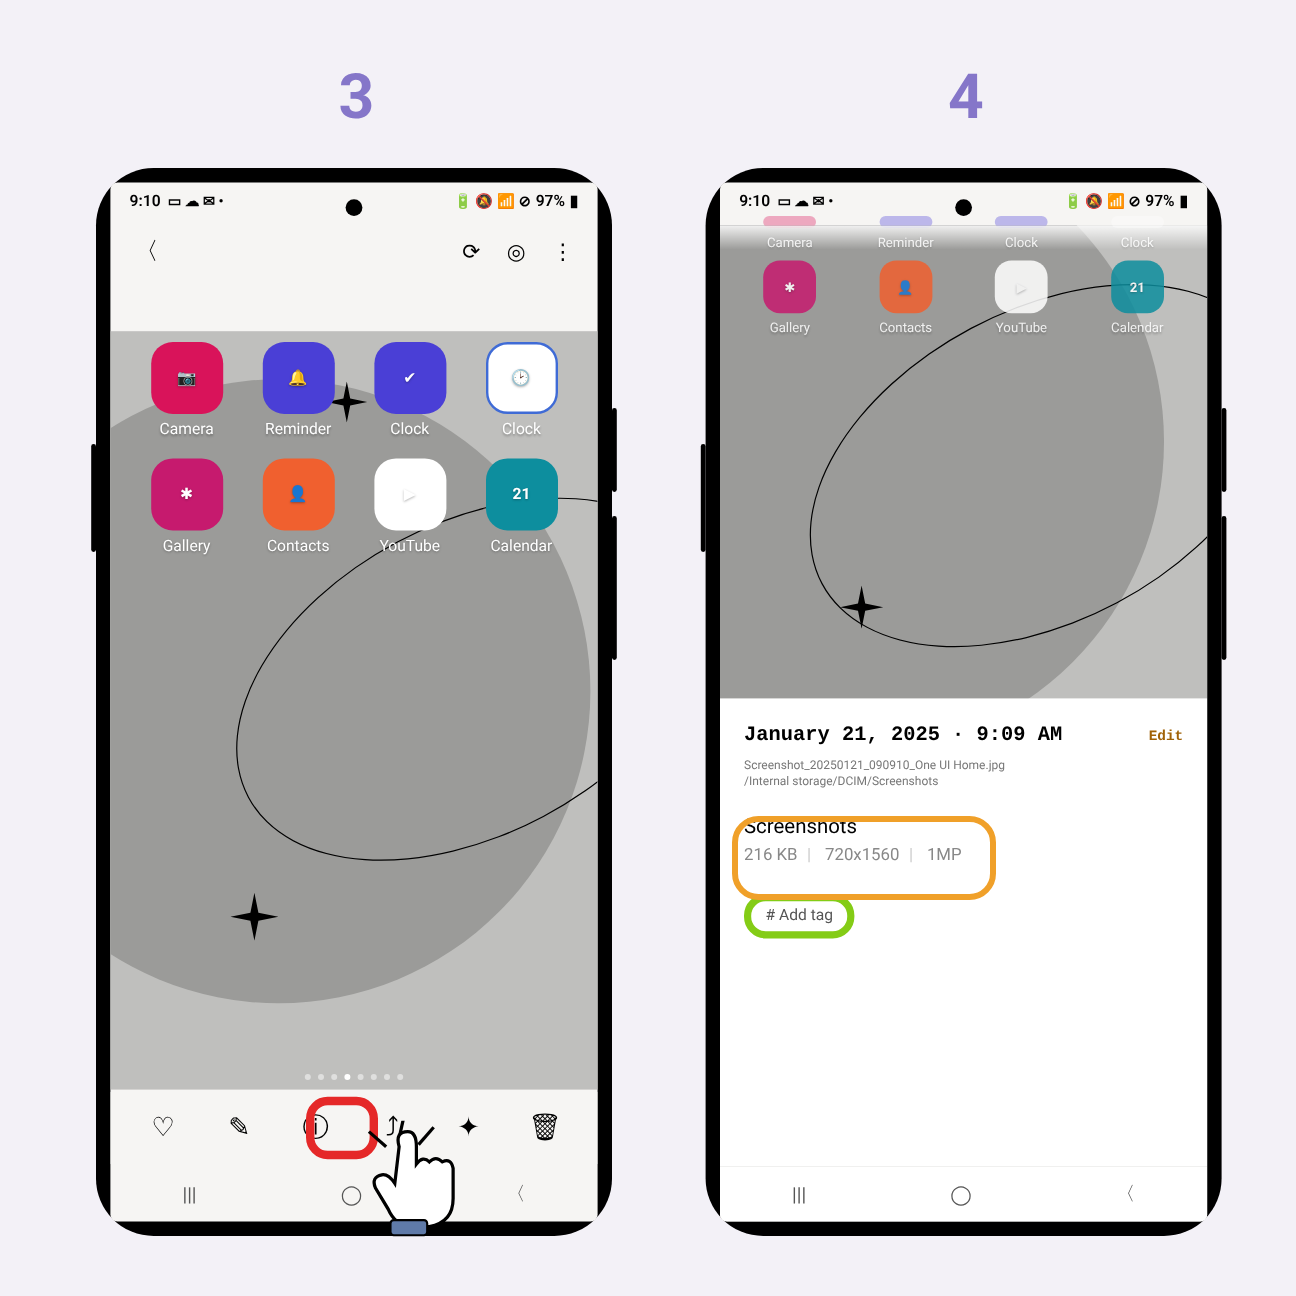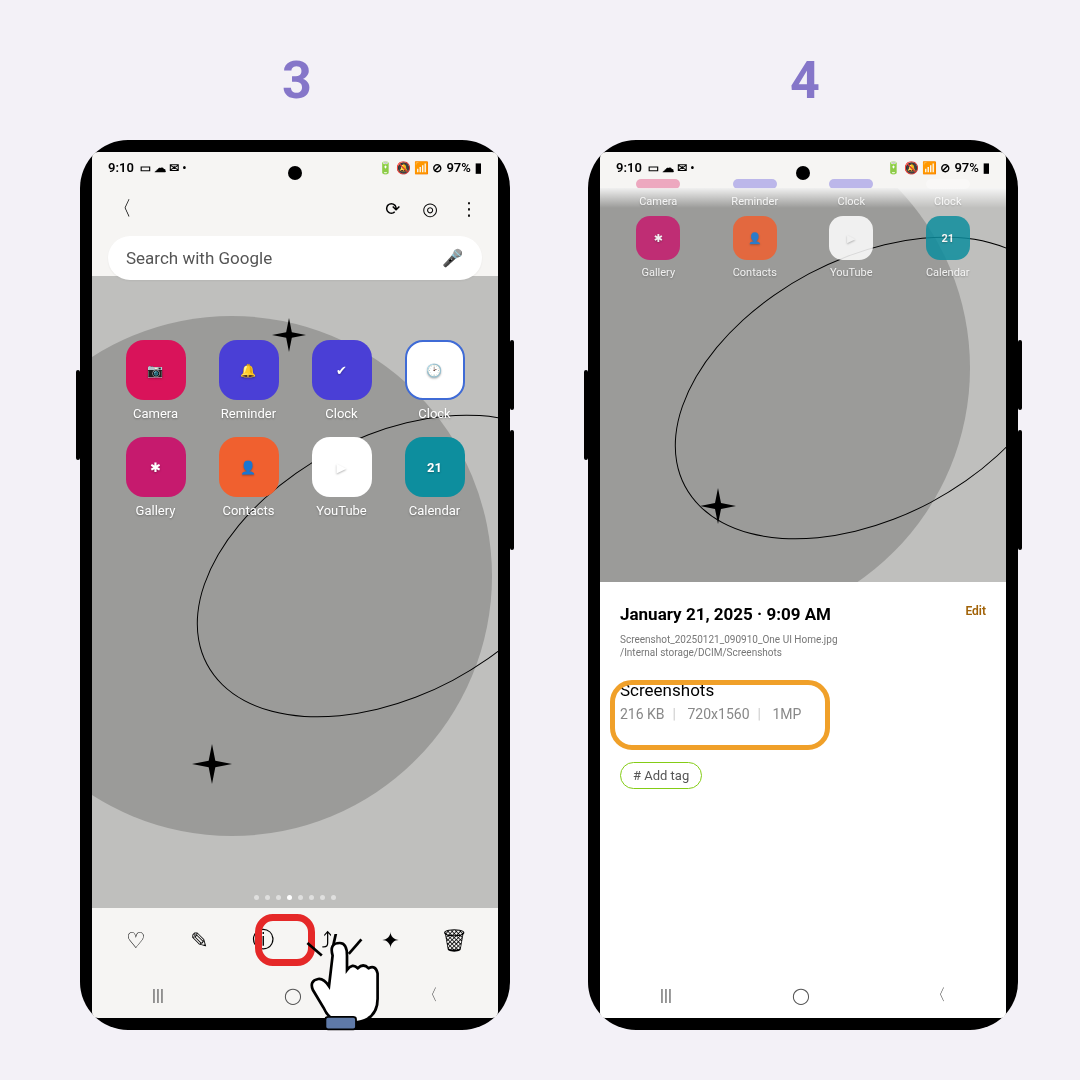--- a/index.html
+++ b/index.html
@@ -203,33 +203,33 @@
   }
   
   .details{
     position:absolute; left:0; right:0; bottom:46px;
     top:430px;
     background:#fff;
     z-index:42;
     padding:22px 20px;
     font-size:15px;
   }
-  .drow1{display:flex; justify-content:space-between; align-items:flex-start;}
+  .drow1{display:flex; justify-content:space-between; align-items:center;font-family:Liberation Mono, monospace;}
   .ddate{font-weight:700; font-size:17px; color:#000;}
   .dedit{color:#a16207; font-weight:600; font-size:12px;}
   .dfn{color:#777; margin-top:10px; font-size:10px;}
   .dpath{color:#777; margin-top:2px; font-size:10px;}
   .album{font-weight:400; font-size:17px; margin-top:22px;}
   .meta{color:#888; margin-top:6px; font-size:14px;}
   .meta i{font-style:normal; margin:0 8px; color:#ccc;}
   .tag{
     display:inline-flex; align-items:center; gap:4px;
-    border:1px solid #84cc16; border-radius:18px;
+    border:6px solid #84cc16; border-radius:18px;
     padding:5px 12px; font-size:13px; color:#555;
-    margin-top:40px;
+    margin-top:24px;
   }
   .orangebox{
     position:absolute;
     border:5px solid #f0a029;
     border-radius:22px;
     z-index:70;
   }
 </style>
 </head>
 <body>
@@ -255,24 +255,20 @@
 
     <div class="toprow">
       <span class="chev">〈</span>
       <div class="topacts">
         <span>⟳</span>
         <span>◎</span>
         <span>⋮</span>
       </div>
     </div>
 
-    <div class="search">
-      <span>Search with Google</span>
-      <span>🎤</span>
-    </div>
 
     <div class="wallarea wall3top">
       <div class="wallbg">
         <div class="bigcircle" style="left:-120px; top:40px;"></div>
         <div class="orbit" style="left:90px; top:160px;"></div>
         <div class="spark" style="left:180px; top:42px;">
           <svg viewBox="0 0 24 24">
               <path fill="currentColor" d="M12 0l2 10 10 2-10 2-2 10-2-10L0 12l10-2z"></path>
             </svg>
         </div>

